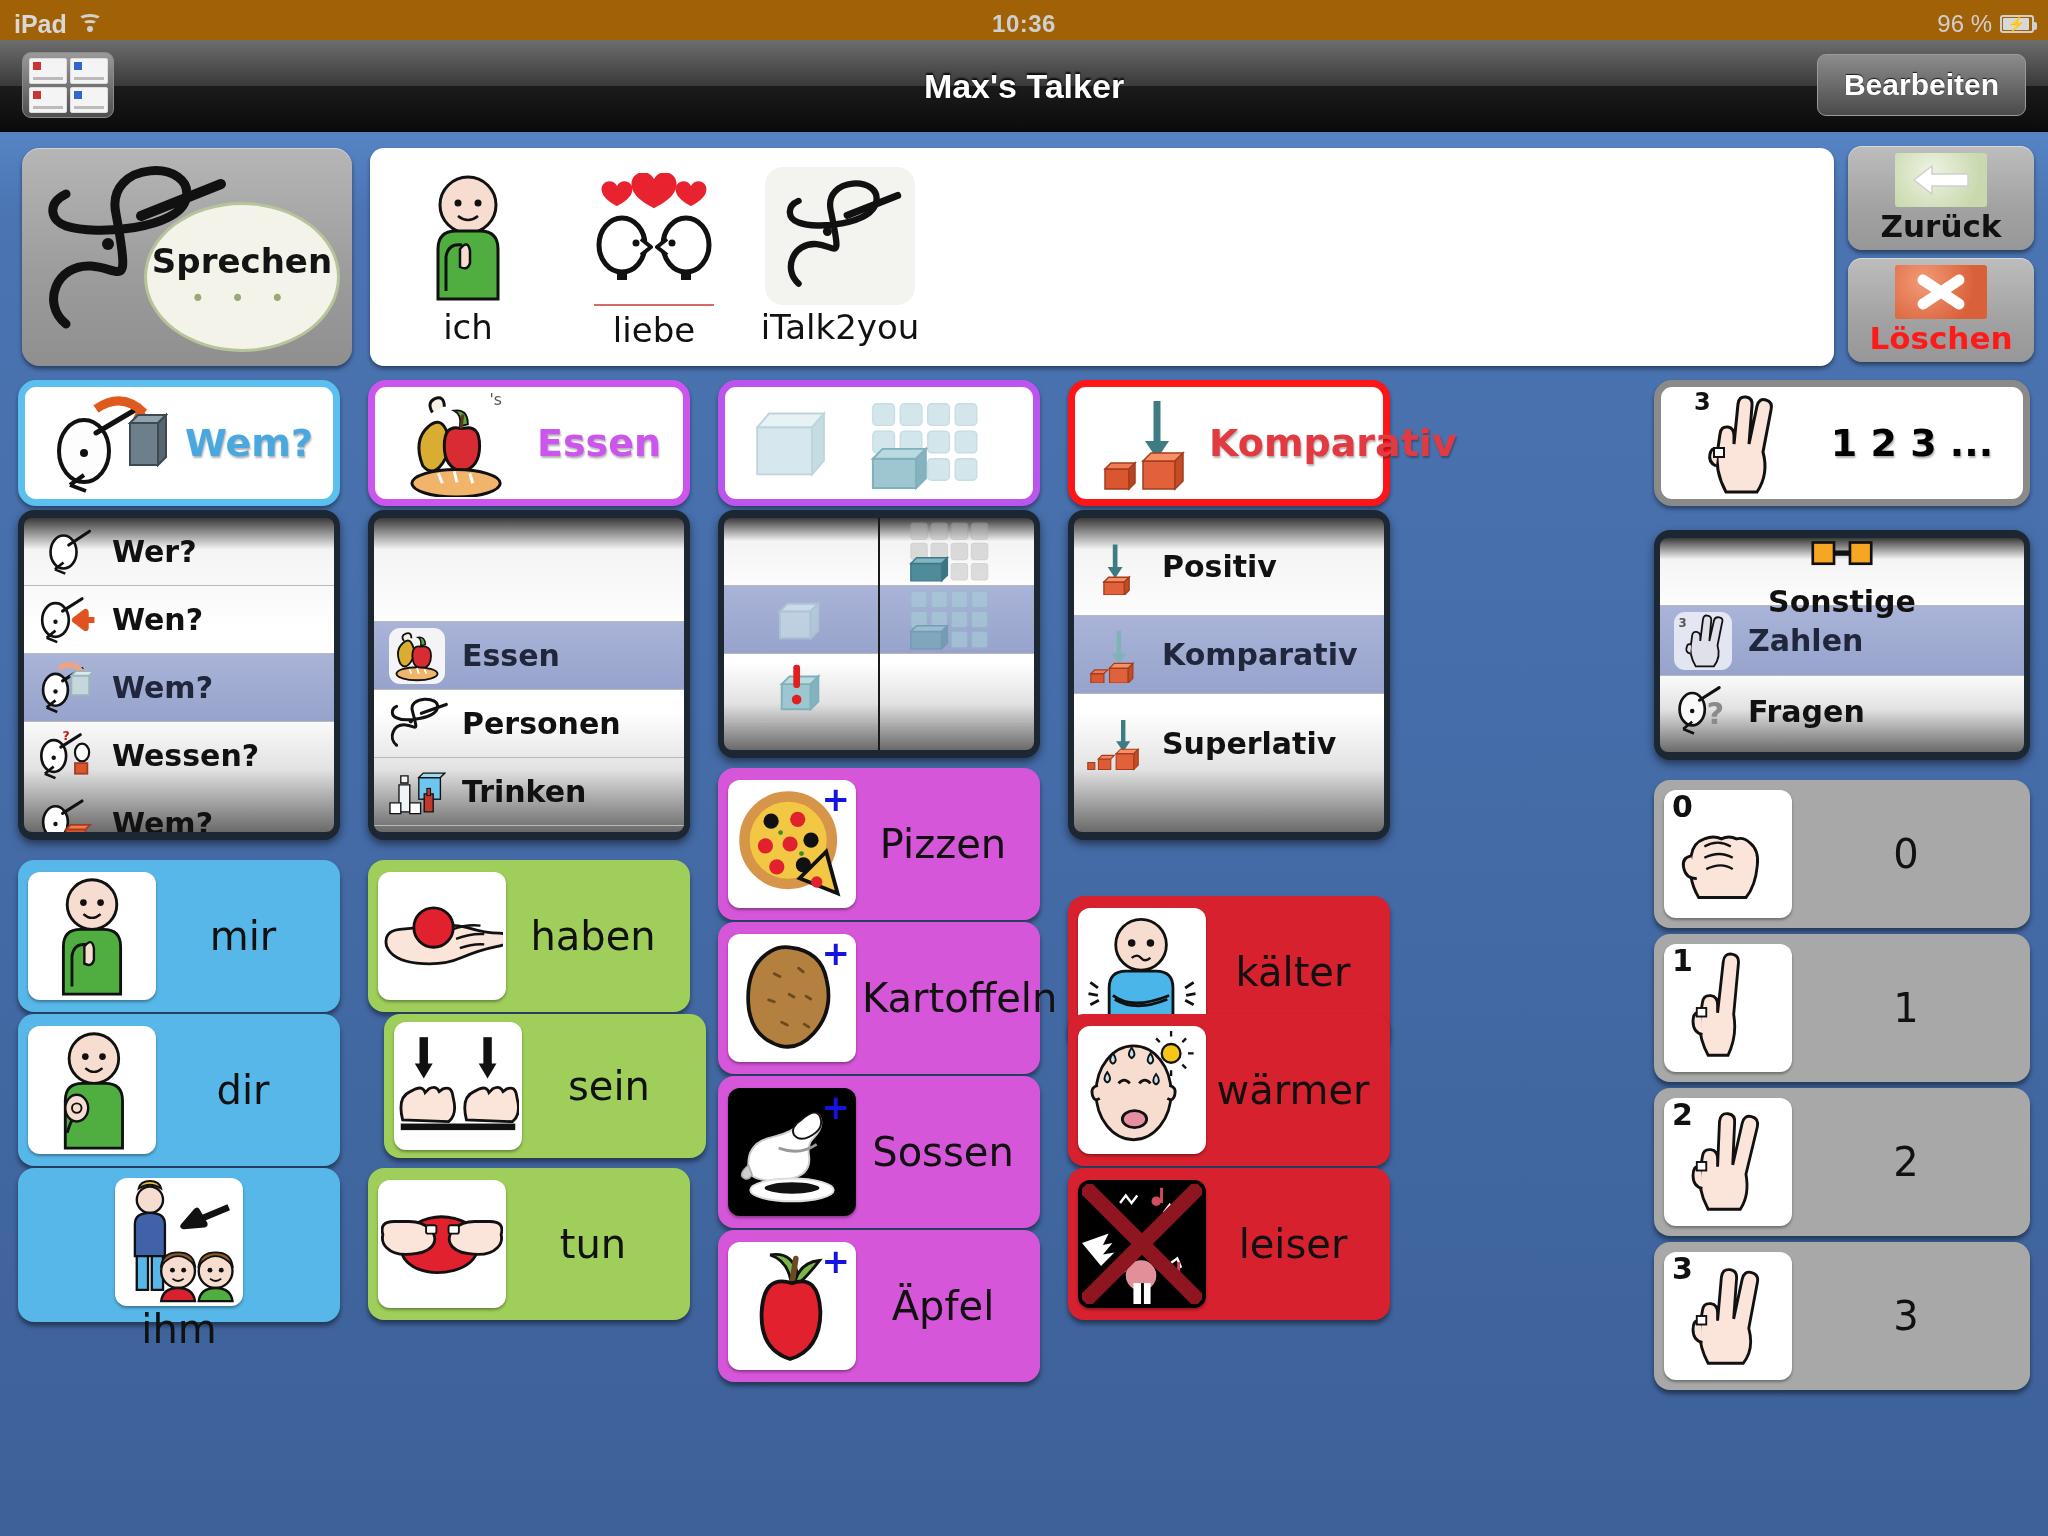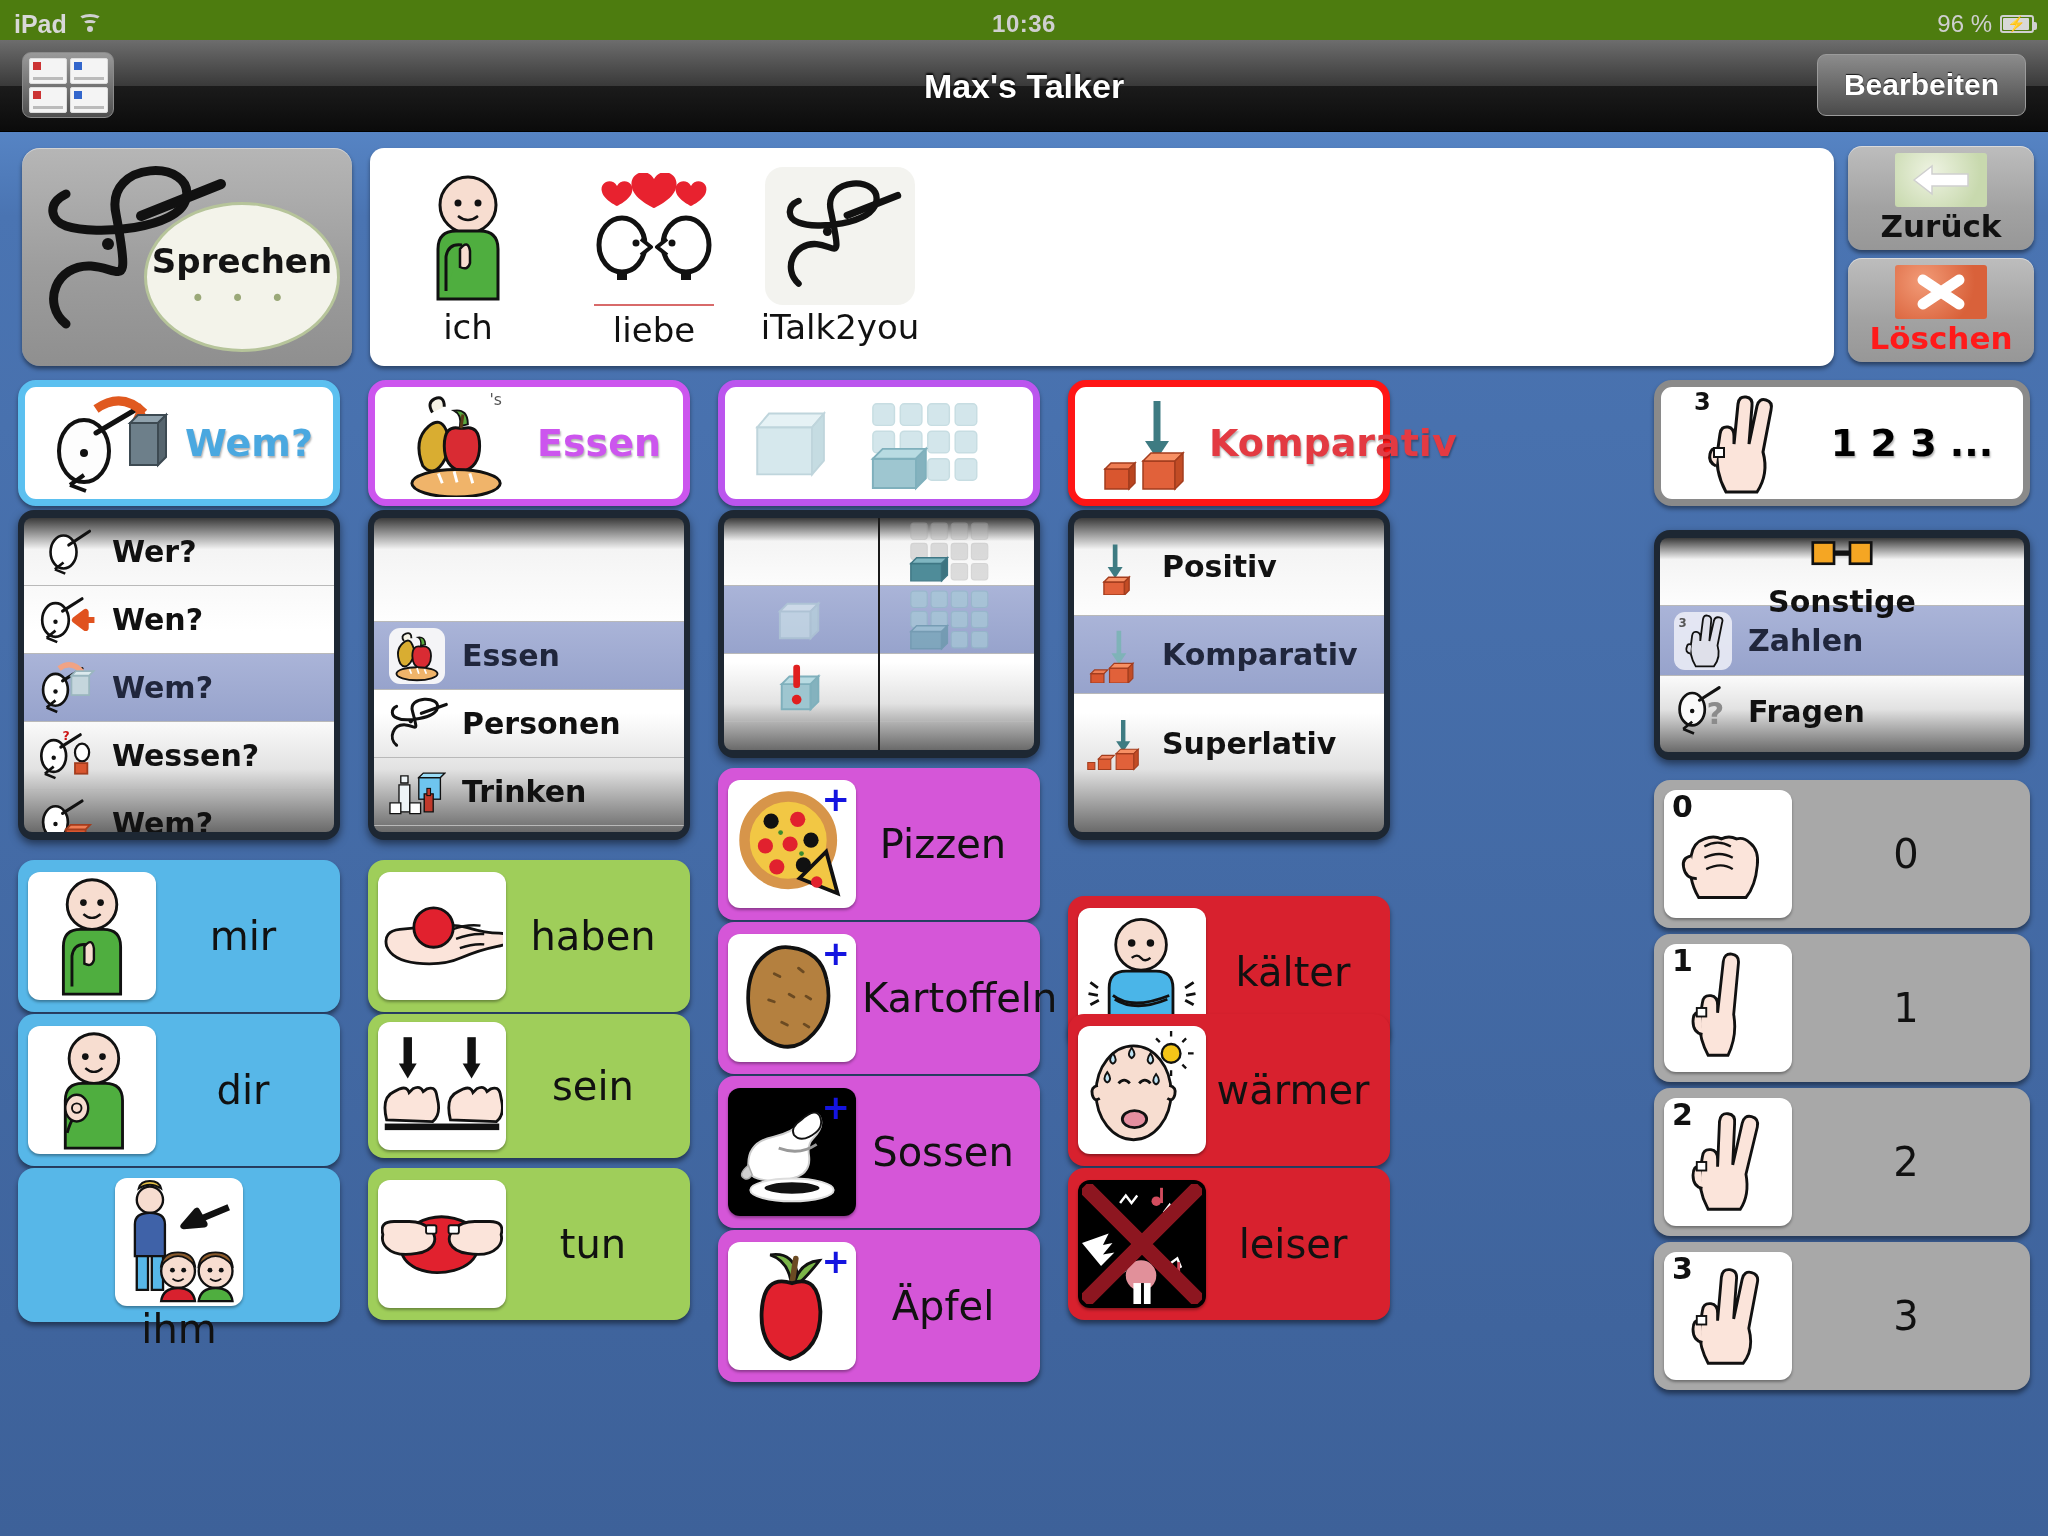--- a/index.html
+++ b/index.html
@@ -5,21 +5,21 @@
   * { margin:0; padding:0; box-sizing:border-box; }
   html,body { width:2048px; height:1536px; overflow:hidden; }
   body {
     font-family: "DejaVu Sans", sans-serif;
     background:#4a76b8;
   }
 
   
   .statusbar{
     position:absolute; top:0; left:0; width:2048px; height:48px;
-    background:#4d7c0f; color:#cfcfcf;
+    background:#a16207; color:#cfcfcf;
     display:flex; align-items:center; font-size:24px;
     font-family:"Liberation Sans", sans-serif;
   }
   .sb-left{ position:absolute; left:14px; display:flex; align-items:center; gap:10px; }
   .sb-center{ position:absolute; left:0; width:100%; text-align:center; font-weight:bold; letter-spacing:.5px;}
   .sb-right{ position:absolute; right:14px; display:flex; align-items:center; gap:8px; }
   .ipad-label{ font-weight:bold; font-size:25px; color:#d8d8d8;}
   .wifi{ width:26px; height:20px; position:relative; }
   .wifi i{ position:absolute; border:3px solid #d0d0d0; border-bottom:none;
            border-left-color:transparent; border-right-color:transparent;
@@ -736,21 +736,21 @@
     <div class="pic">
       <svg viewBox="0 0 130 110" width="122" height="104">
         <path d="M6 66 q-4 -16 14 -18 l42 -4 q16 -2 30 2 q20 6 34 6 q10 0 10 6 q0 6 -12 8 q-20 4 -38 12 q-20 9 -48 6 q-26 -3 -32 -18z" fill="#fbe4da" stroke="#111" stroke-width="3"></path>
         <path d="M76 48 q16 -6 30 -4 M80 58 q16 -6 30 -5 M84 68 q14 -5 26 -4" stroke="#111" stroke-width="2.5" fill="none"></path>
         <circle cx="56" cy="46" r="21" fill="#e1212e" stroke="#111" stroke-width="3"></circle>
       </svg>
     </div>
     <div class="lbl">haben</div>
   </div>
 
-  <div class="cell c-green" style="left:368px;top:882px;width:322px;height:144px;justify-content:space-between;">
+  <div class="cell c-green" style="left:384px;top:882px;width:322px;height:144px;justify-content:space-between;">
     <div class="pic">
       <svg viewBox="0 0 130 112" width="122" height="106">
         <rect x="24" y="4" width="9" height="30" fill="#111"></rect>
           <path d="M19 32 l9.5 16 l9.5 -16z" fill="#111"></path>
         <rect x="92" y="4" width="9" height="30" fill="#111"></rect>
           <path d="M87 32 l9.5 16 l9.5 -16z" fill="#111"></path>
         <path d="M6 92 q-6 -24 8 -30 l6 -3 q8 -3 10 4 l4 -4 q8 -4 11 3 l4 -3 q8 -3 10 5 l2 10 q2 14 -6 20 z" fill="#fbe4da" stroke="#111" stroke-width="3"></path>
         <path d="M74 92 q-6 -24 8 -30 l6 -3 q8 -3 10 4 l4 -4 q8 -4 11 3 l4 -3 q8 -3 10 5 l2 10 q2 14 -6 20 z" fill="#fbe4da" stroke="#111" stroke-width="3"></path>
         <rect x="4" y="96" width="122" height="7" fill="#111"></rect>
       </svg>

